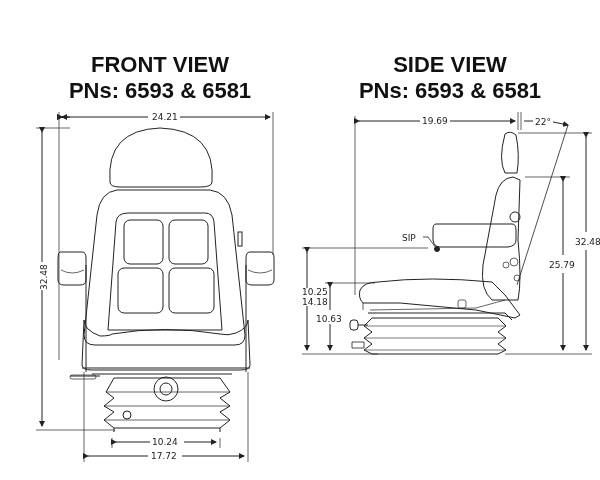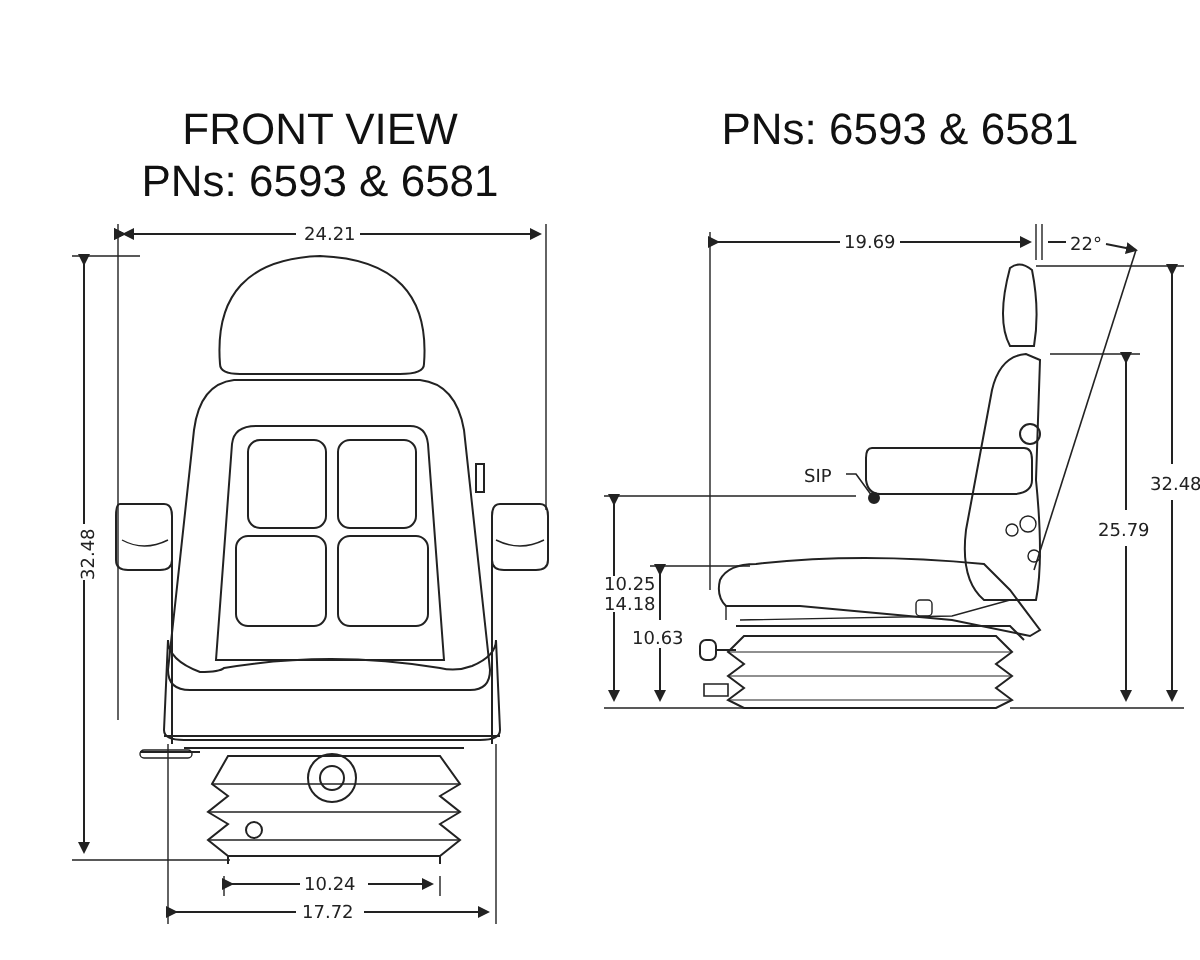--- a/index.html
+++ b/index.html
@@ -1,30 +1,31 @@
 <!DOCTYPE html>
 <html><head>
 <meta charset="utf-8">
 <style>
   html, body { margin:0; padding:0; background:#ffffff; }
   body { width:600px; height:480px; position:relative; overflow:hidden; font-family:"Liberation Sans", sans-serif; }
-  .title { position:absolute; font-weight:normal; color:#111; text-align:center; font-size:22px; line-height:26px; }
+  .title { position:absolute; font-weight:bold; color:#111; text-align:center; font-size:22px; line-height:26px; }
   #front-title { left:40px; width:240px; top:52px; }
   #side-title { left:330px; width:240px; top:52px; }
   svg { position:absolute; left:0; top:0; }
   .dim { font-family:"DejaVu Sans", sans-serif; font-size:9px; fill:#222; }
 </style>
 </head>
 <body>
 
 <div class="title" id="front-title">
   <div>FRONT VIEW</div>
   <div>PNs: 6593 &amp; 6581</div>
 </div>
 <div class="title" id="side-title">
+  <div>SIDE VIEW</div>
   <div>PNs: 6593 &amp; 6581</div>
 </div>
 
 <svg width="600" height="480" viewBox="0 0 600 480" fill="none" stroke="#222" stroke-width="1">
   <defs>
     <marker id="arr" markerWidth="6" markerHeight="6" refX="5" refY="3" orient="auto">
       <path d="M0,0 L6,3 L0,6 z" fill="#222" stroke="none"></path>
     </marker>
   </defs>
 

